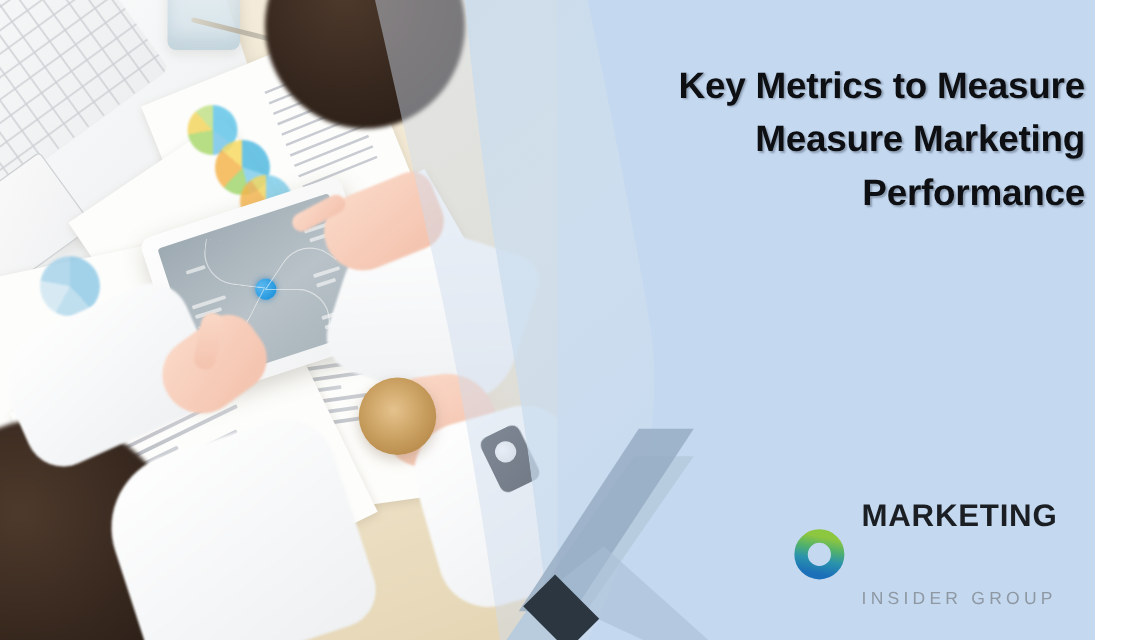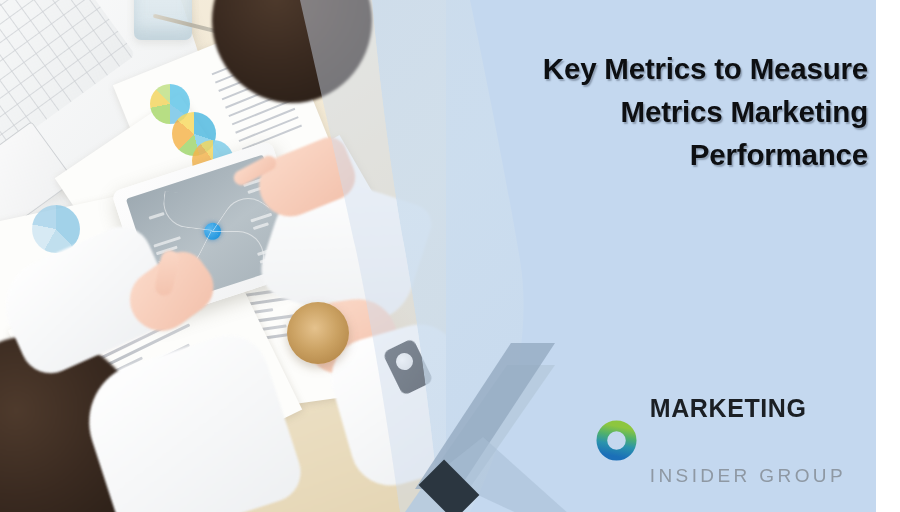--- a/index.html
+++ b/index.html
@@ -218,22 +218,22 @@
     position:absolute; right:30px; bottom:27px;
     display:flex; align-items:center; gap:13px;
   }
   .logo-ring{ width:41px; height:41px; }
   .logo-words{ display:flex; flex-direction:column; line-height:1;gap:40px; }
   .logo-top{
     font-size:25px; font-weight:bold; color:#1b1f24;
     letter-spacing:.6px;
   }
   .logo-sub{
-    font-size:19px; color:#8e98a3; letter-spacing:3.4px;
-    margin-top:5px; font-weight:normal;text-align:center;
+    font-size:14px; color:#8e98a3; letter-spacing:3.4px;
+    margin-top:5px; font-weight:normal;
   }
 </style>
 </head>
 <body>
 
 <div id="banner">
 
   <div id="photo">
     <div class="desk-warm"></div>
 
@@ -383,21 +383,21 @@
 
     <polygon points="60,20 104,20 8,166 -36,166" fill="#93a9c0" opacity="0.78" transform="translate(56,-2)"></polygon>
 
     <polygon points="40,150 88,112 175,190 126,190" fill="#a8bed4" opacity="0.55"></polygon>
 
     <polygon points="36,140 72,140 72,190 36,190" fill="#2b3640" transform="rotate(-45 54 165)"></polygon>
   </svg>
 
   <div id="title">
     <span class="tl">Key Metrics to Measure</span>
-    <span class="tl">Metrics Marketing</span>
+    <span class="tl">Measure Marketing</span>
     <span class="tl">Performance</span>
   </div>
 
   <div id="logo">
     <svg class="logo-ring" viewBox="0 0 42 42">
       <defs>
         <linearGradient id="ringGrad" x1="0.45" y1="0" x2="0.25" y2="1">
           <stop offset="0%" stop-color="#8dc63f"></stop>
           <stop offset="32%" stop-color="#4fb06e"></stop>
           <stop offset="62%" stop-color="#2a93ad"></stop>

